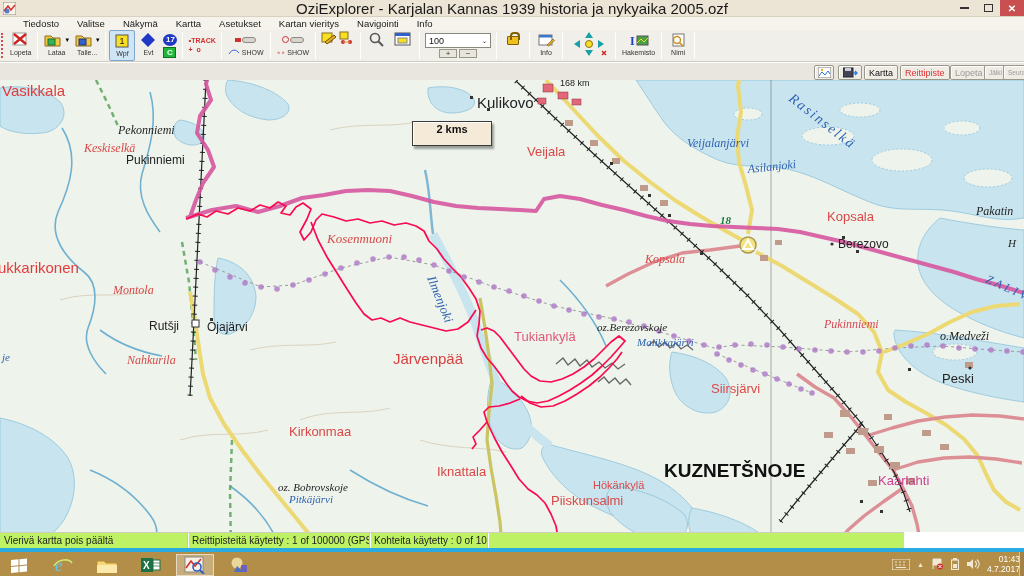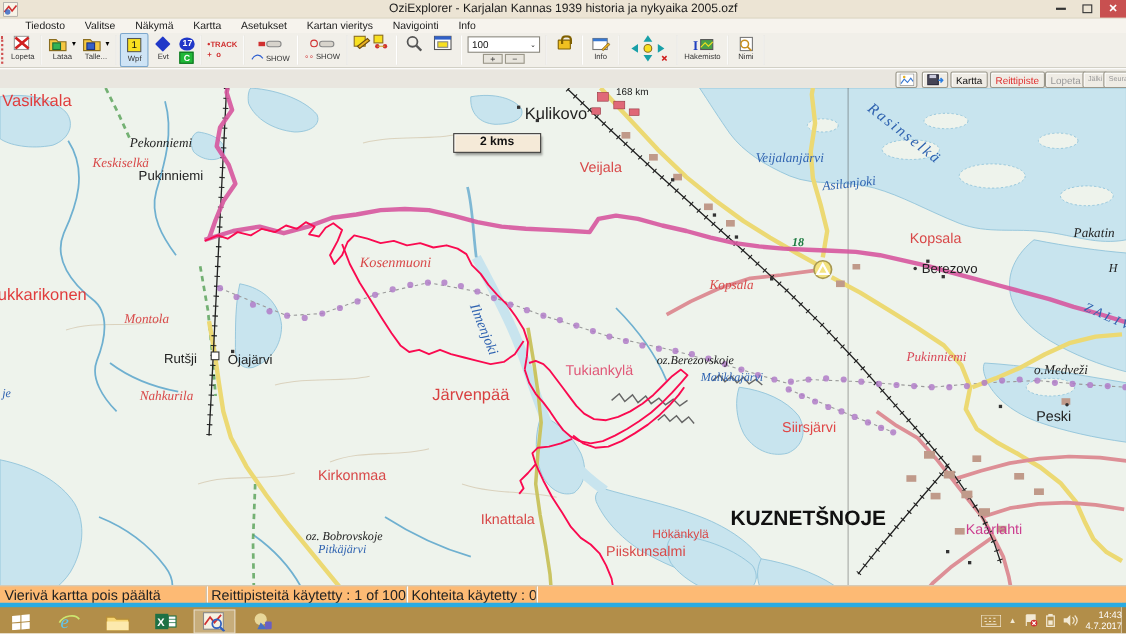--- a/index.html
+++ b/index.html
@@ -1,20 +1,20 @@
 <!DOCTYPE html>
 <html><head>
 <meta charset="utf-8">
 <style>
   *{margin:0;padding:0;box-sizing:border-box}
   html,body{width:1024px;height:576px;overflow:hidden;font-family:"Liberation Sans",sans-serif;background:#fff;position:relative}
   
   #titlebar{position:absolute;top:0;left:0;width:1024px;height:17px;background:#ece4d4;border-bottom:1px solid #d9d1bf;display:flex;align-items:center}
   #app-icon{width:13px;height:13px;margin-left:3px;z-index:2}
-  #title-text{position:absolute;left:0;right:0;text-align:center;font-size:11px;color:#1a1a1a;line-height:17px}
+  #title-text{position:absolute;left:0;right:0;text-align:center;font-size:15px;color:#1a1a1a;line-height:17px}
   #wincontrols{margin-left:auto;display:flex;z-index:2}
   .wc{width:24px;height:16px;display:flex;align-items:center;justify-content:center;font-size:9px;color:#333}
   .wc .mini{width:9px;height:2px;background:#333}
   .wc .maxi{width:9px;height:8px;border:1.5px solid #333}
   .wc.close{background:#c85050;color:#fff;font-size:10px;font-weight:bold}
   
   #menubar{position:absolute;top:17px;left:0;width:1024px;height:13px;background:#f6f3ed;display:flex;align-items:center;padding-left:14px;font-size:9.5px;color:#1a1a1a}
   .menu-item{padding:0 9px;height:13px;line-height:13px;cursor:default}
   
   #toolbar{position:absolute;top:30px;left:0;width:1024px;height:32px;background:#f1efe9;border-bottom:1px solid #cfccc2;display:flex;align-items:stretch}
@@ -38,23 +38,23 @@
   #coordfield{position:absolute;left:2px;top:2px;width:806px;height:14px;background:#fbfaf6;border:1px solid #a9a698;border-bottom-color:#fff;border-right-color:#fff;font-size:9.5px;color:#111}
   #coordfield span{position:absolute;top:1px;white-space:nowrap}
   .cbtn{position:absolute;top:2px;height:15px;background:#efece5;border:1px solid #9a978b;border-radius:2px;box-shadow:inset 1px 1px 0 #fff;display:flex;align-items:center;justify-content:center}
   .ctab{font-size:9px;padding:0 4px;color:#111}
   .ctab.red{color:#e03030}
   .ctab.gray{color:#999}
   .ctab.small{font-size:6.5px;color:#999}
   
   #map{position:absolute;top:80px;left:0;width:1024px;height:452px;overflow:hidden;background:#14b8a6;cursor:crosshair}
   #map svg{position:absolute;top:-80px;left:0}
-  #scalebar{position:absolute;left:412px;top:41px;width:80px;height:18px;background:#f5ead8;border:1.5px solid #3a3a3a;box-shadow:2px 3px 2px rgba(0,0,0,.35),inset 1px 1px 0 #fff;font-size:11px;font-weight:bold;color:#111;text-align:center;line-height:14px}
+  #scalebar{position:absolute;left:412px;top:41px;width:80px;height:25px;background:#f5ead8;border:1.5px solid #3a3a3a;box-shadow:2px 3px 2px rgba(0,0,0,.35),inset 1px 1px 0 #fff;font-size:11px;font-weight:bold;color:#111;text-align:center;line-height:14px}
   
-  #statusbar{position:absolute;top:532px;left:0;width:1024px;height:16px;background:#fdba74;border-top:1px solid #cfccc2;font-size:13px;color:#222;display:flex;align-items:center}
+  #statusbar{position:absolute;top:532px;left:0;width:904px;height:16px;background:#bef264;border-top:1px solid #cfccc2;font-size:10px;color:#222;display:flex;align-items:center}
   .spanel{height:16px;line-height:15px;padding:0 4px;border-right:1px solid #c8c5bb;box-shadow:1px 0 0 #fff;white-space:nowrap;overflow:hidden}
   
   #winborder{position:absolute;top:548px;left:0;width:1024px;height:4px;background:#29abe2}
   #taskbar{position:absolute;top:548px;left:0;width:1024px;height:28px;background:#b28e49}
   #taskbar-icons{position:absolute;left:0;top:6px;display:flex;gap:6px;align-items:center}
   .tb-app{width:38px;height:22px;display:flex;align-items:center;justify-content:center}
   .tb-app.active{background:rgba(255,255,255,.28);border:1px solid rgba(255,255,255,.55)}
   #tray{position:absolute;right:4px;top:5px;display:flex;gap:7px;align-items:center;height:22px}
   #clock{color:#fff;font-size:8.5px;text-align:right;line-height:10px}
   .chev{color:#f2e9d4;font-size:7px}
@@ -634,19 +634,19 @@
     <svg width="8" height="12">
         <rect x="2" y="0" width="4" height="2" fill="#f2e9d4"></rect>
         <rect x="0.5" y="2" width="7" height="9.5" fill="none" stroke="#f2e9d4" stroke-width="1.2"></rect>
         <rect x="2" y="6" width="4" height="4" fill="#f2e9d4"></rect>
       </svg>
     <svg width="14" height="12">
         <path d="M1,4 h3 l3,-3 v10 l-3,-3 h-3 z" fill="#f2e9d4"></path>
         <path d="M9,3 C11,5 11,7 9,9 M11,1.5 C14,4.5 14,7.5 11,10.5" stroke="#f2e9d4" fill="none" stroke-width="1.1"></path>
       </svg>
     <div id="clock">
-      <div>14:43</div>
+      <div>01:43</div>
       <div>4.7.2017</div>
     </div>
   </div>
   <div id="showdesk"></div>
 </div>
 <div id="winborder"></div>
 
 </body></html>

